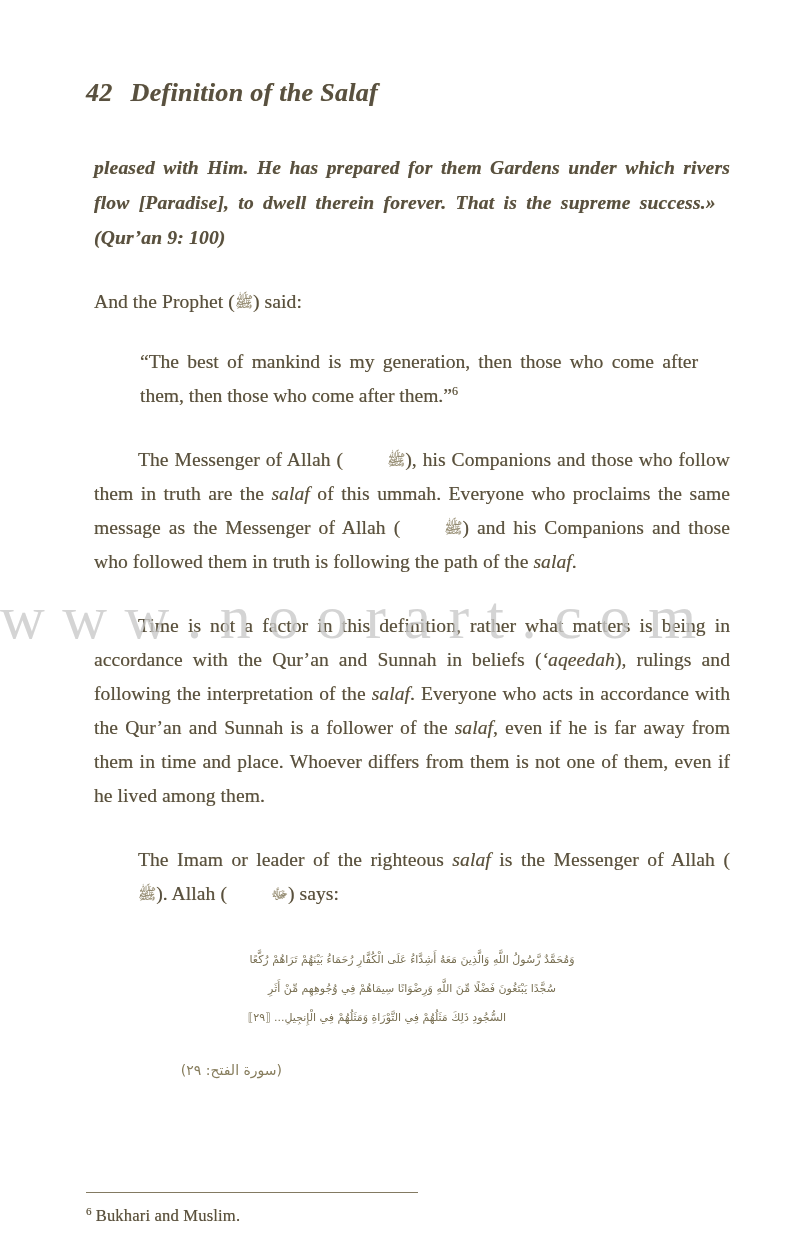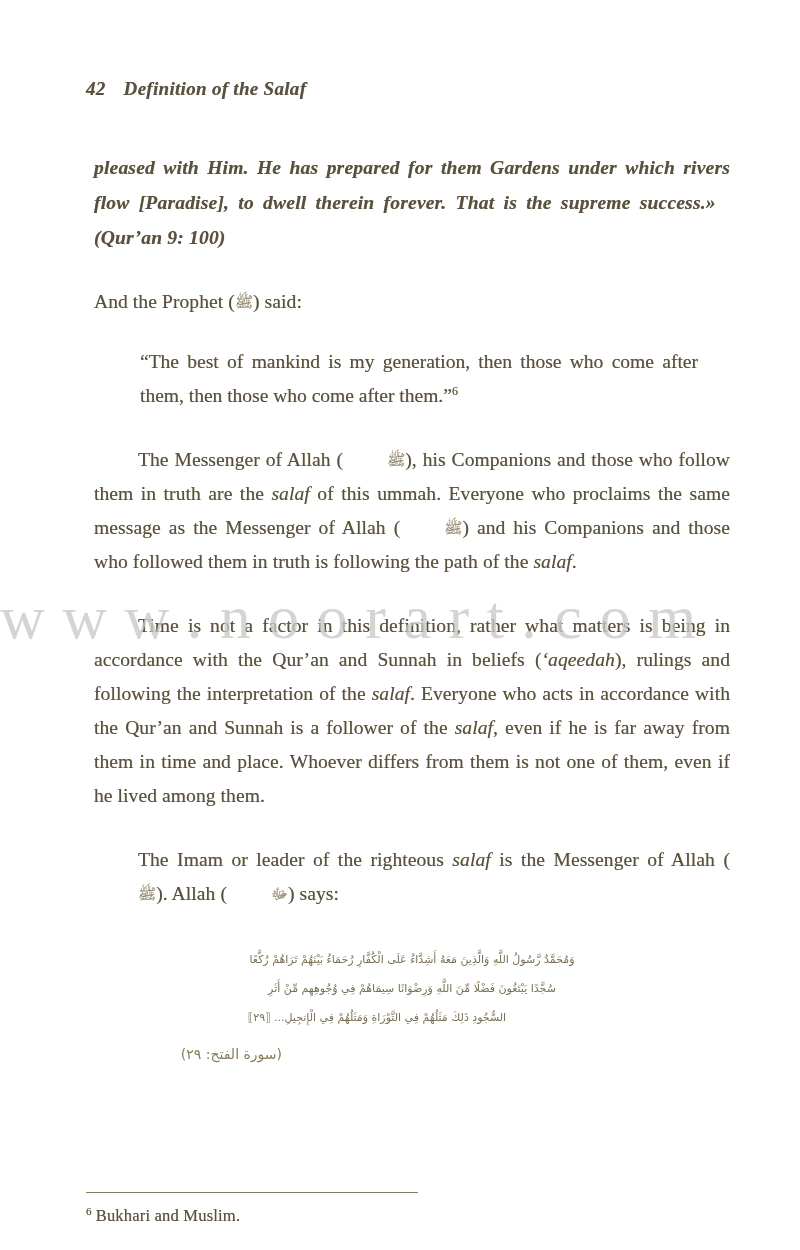--- a/index.html
+++ b/index.html
@@ -29,21 +29,21 @@
   }
 
   
   .running-header {
     position: absolute;
     left: 86px;
     top: 78px;
     width: 600px;
     font-style: italic;
     font-weight: 700;
-    font-size: 19px;
+    font-size: 26px;
     letter-spacing: 0.3px;
     white-space: nowrap;
   }
   .running-header .folio {
     margin-right: 18px;
   }
 
   
   .column {
     position: absolute;
@@ -122,21 +122,21 @@
     font-size: 11px;
     line-height: 29px;
     color: #6a6040;
     opacity: 0.9;
     letter-spacing: 0.5px;
   }
   .arabic-block .aline { display: block; white-space: nowrap; }
   .arabic-block .aline.l3 { padding-right: 70px; }
 
   .arabic-ref {
-    margin-top: 14px;
+    margin-top: 30px;
     direction: rtl;
     text-align: right;
     font-family: "DejaVu Sans", sans-serif;
     font-size: 14px;
     color: #7a6f4c;
     opacity: 0.9;
     padding-right: 460px;
   }
 
   

